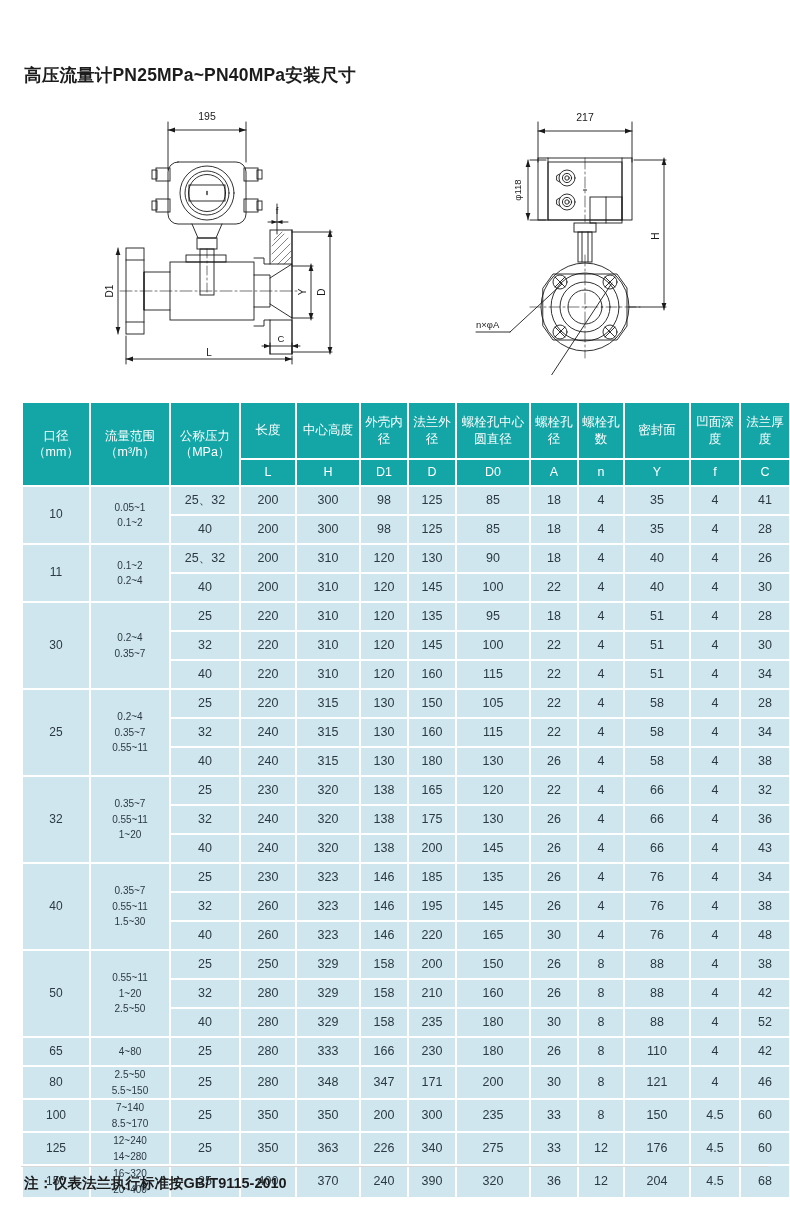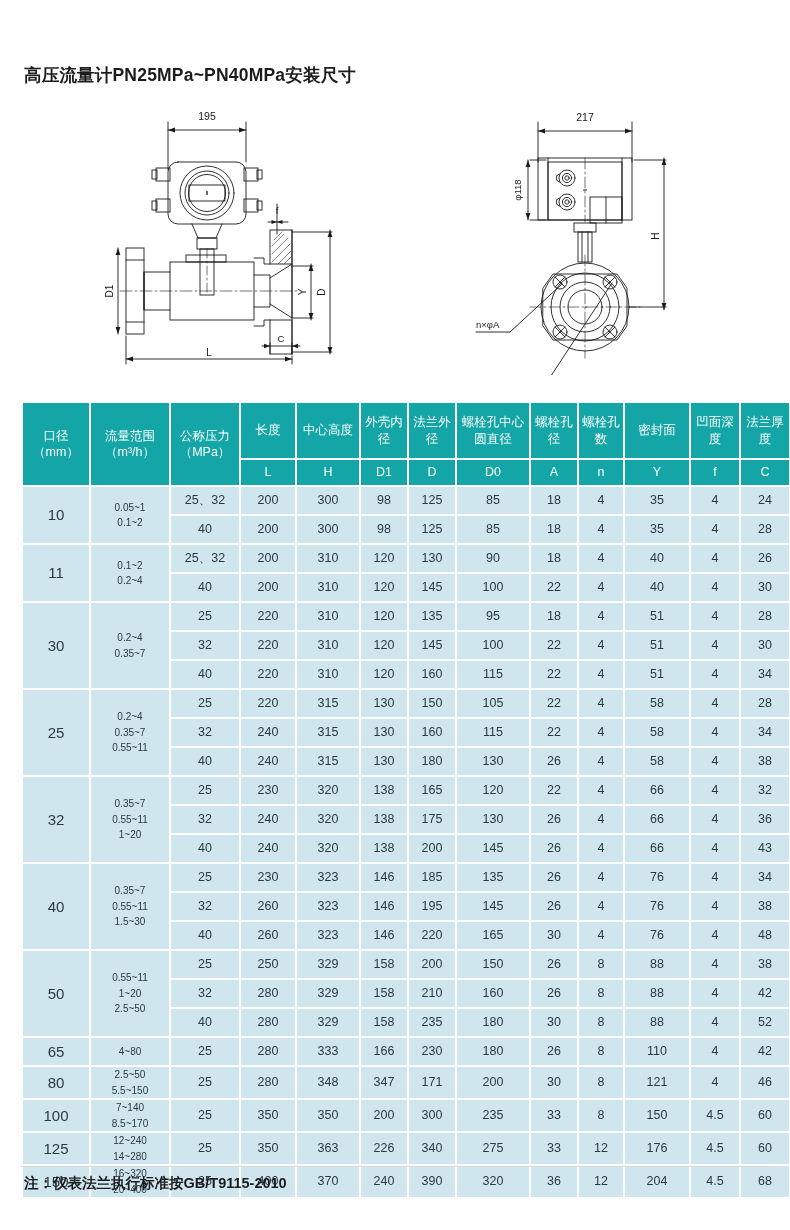--- a/index.html
+++ b/index.html
@@ -60,21 +60,21 @@
   table.spec thead th {
     background: #14a6a6;
     color: #ffffff;
     font-size: 12.5px;
     font-weight: normal;
     line-height: 1.3;
   }
   thead th.h-top { height: 55px; }
   thead th.h-sym { height: 25px; font-size: 13px; }
   tbody td { height: 27px; }
-  tbody td.grp { font-size: 15px; }
+  tbody td.grp { font-size: 12px; }
   tbody td.flow { font-size: 10px; line-height: 1.55; }
   .sub { display: block; }
 
   
   .note {
     position: absolute;
     left: 24px; top: 1174px;
     font-size: 14.5px;
     font-weight: bold;
     color: #1c1c1c;
@@ -403,21 +403,21 @@
             <td>25、32</td>
             <td>200</td>
             <td>300</td>
             <td>98</td>
             <td>125</td>
             <td>85</td>
             <td>18</td>
             <td>4</td>
             <td>35</td>
             <td>4</td>
-            <td>24</td>
+            <td>41</td>
           </tr>
           <tr>
             <td>40</td>
             <td>200</td>
             <td>300</td>
             <td>98</td>
             <td>125</td>
             <td>85</td>
             <td>18</td>
             <td>4</td>

